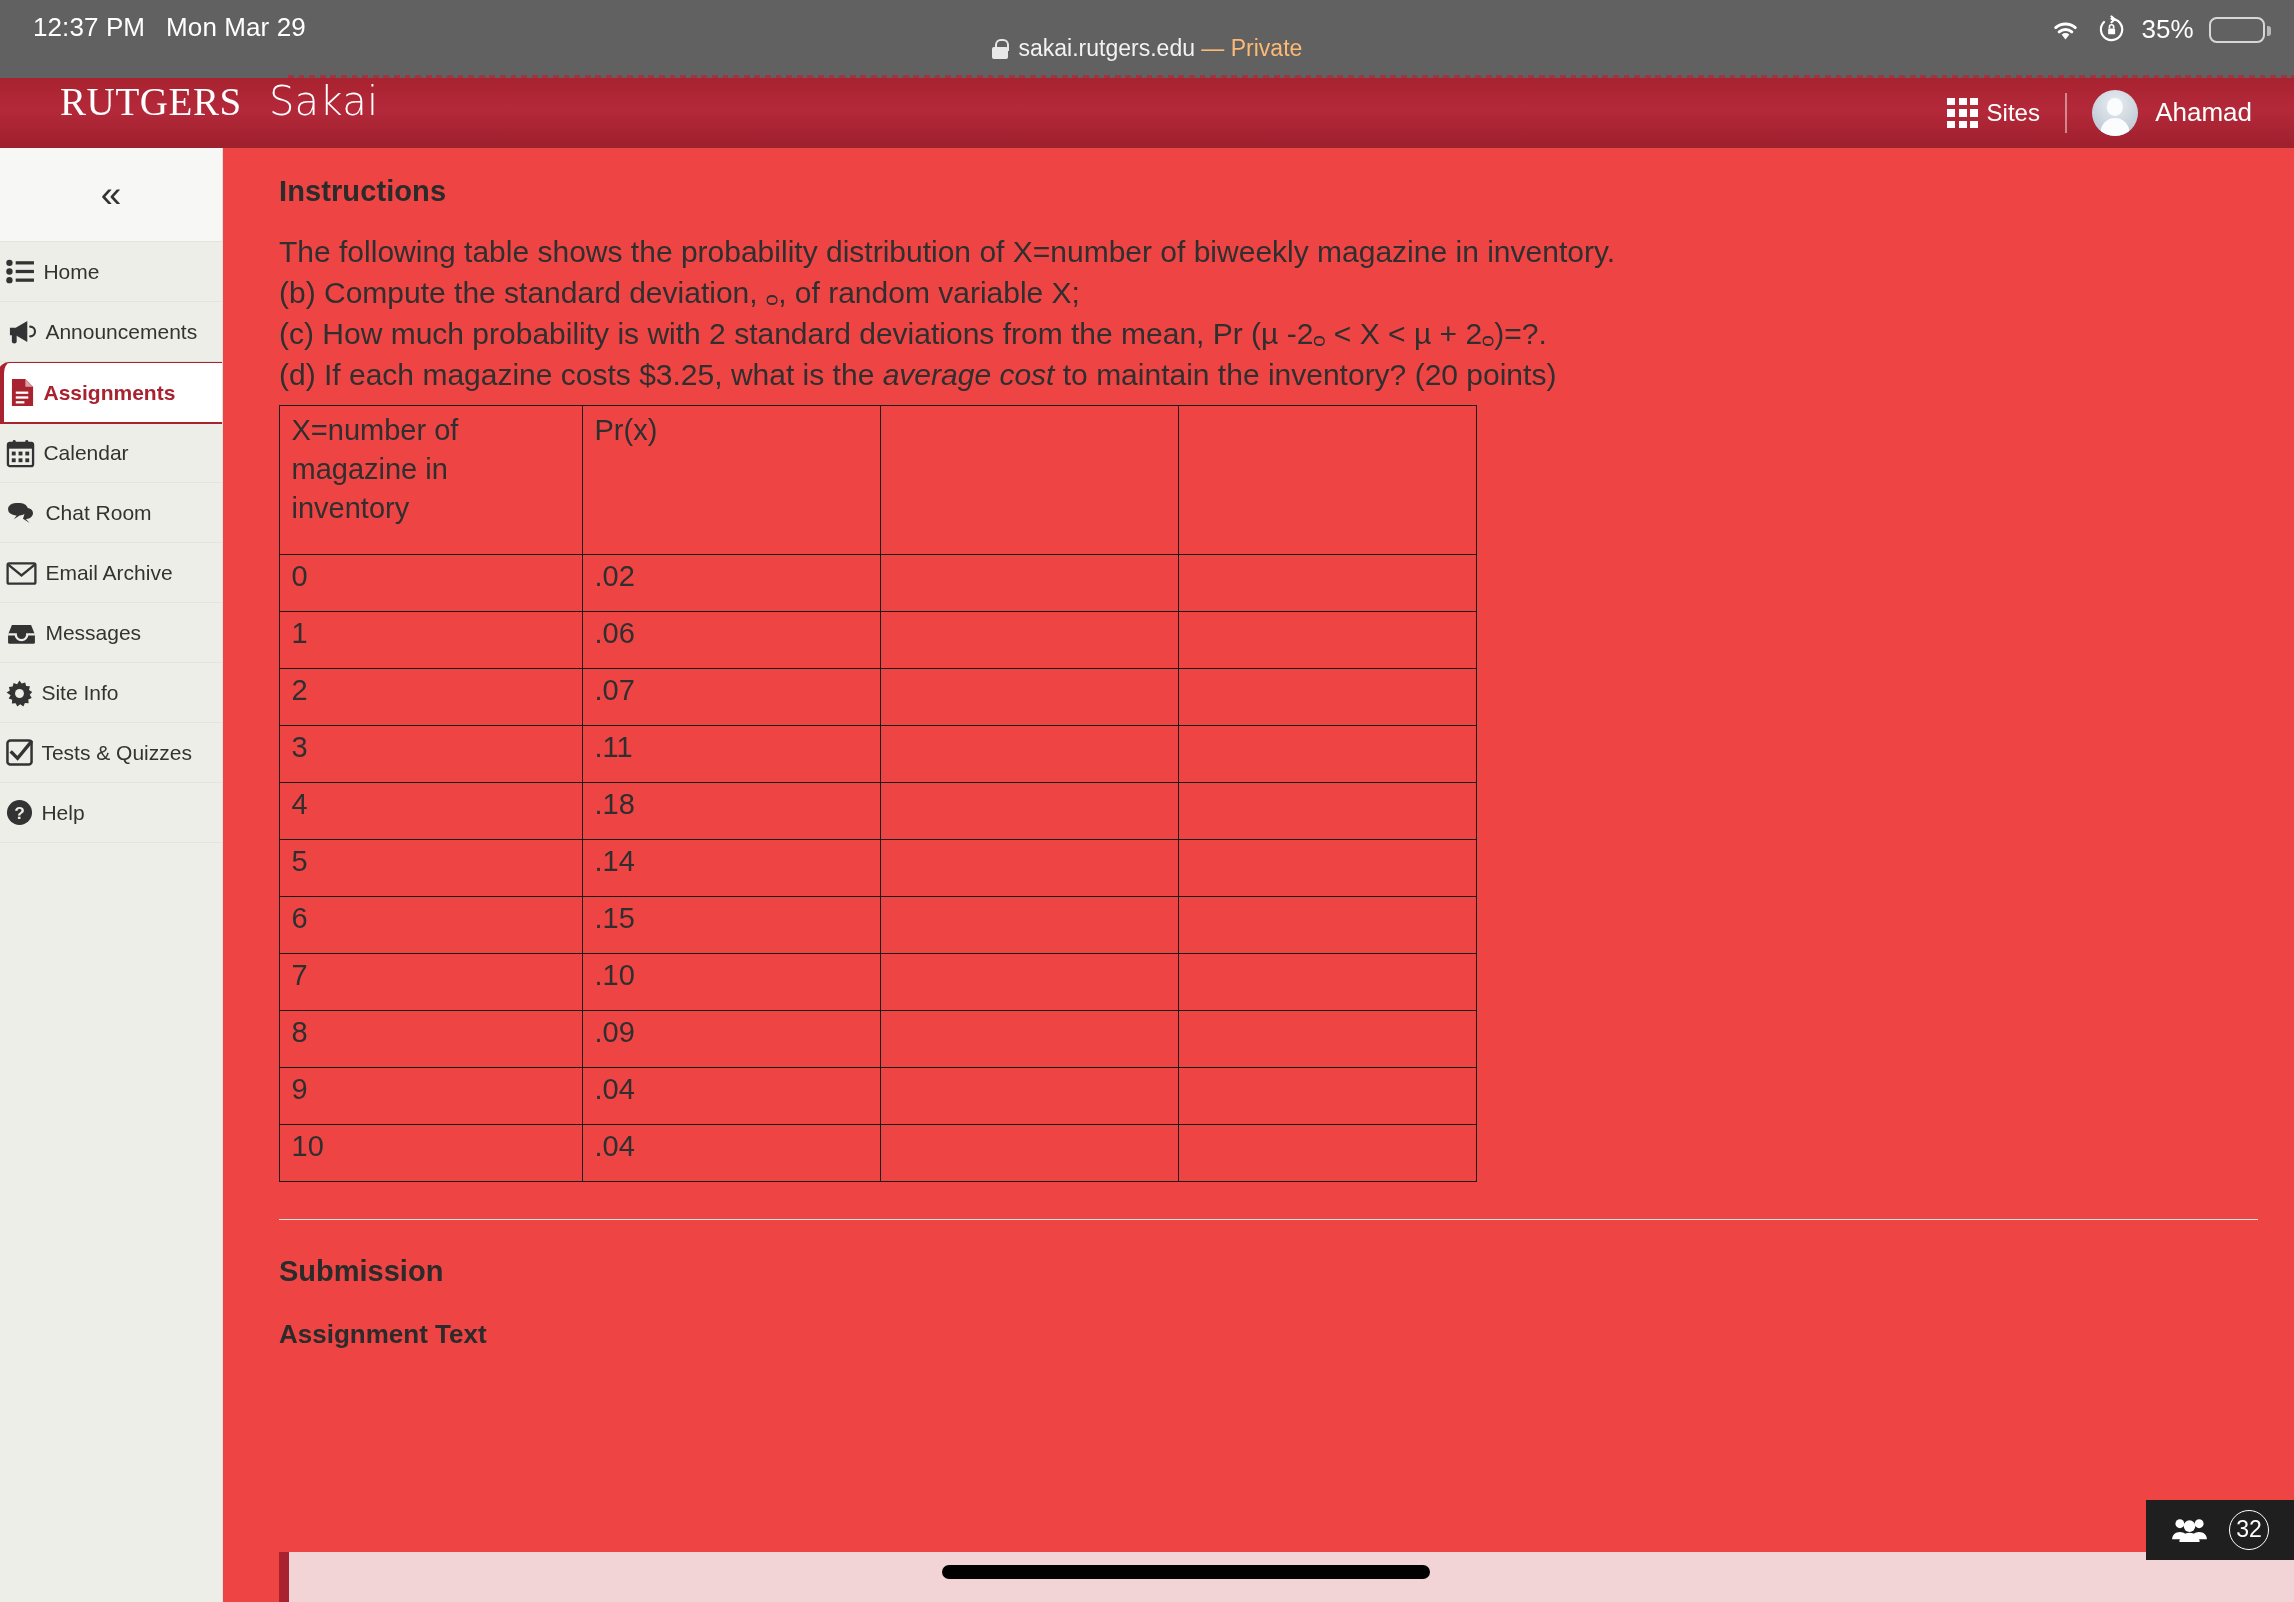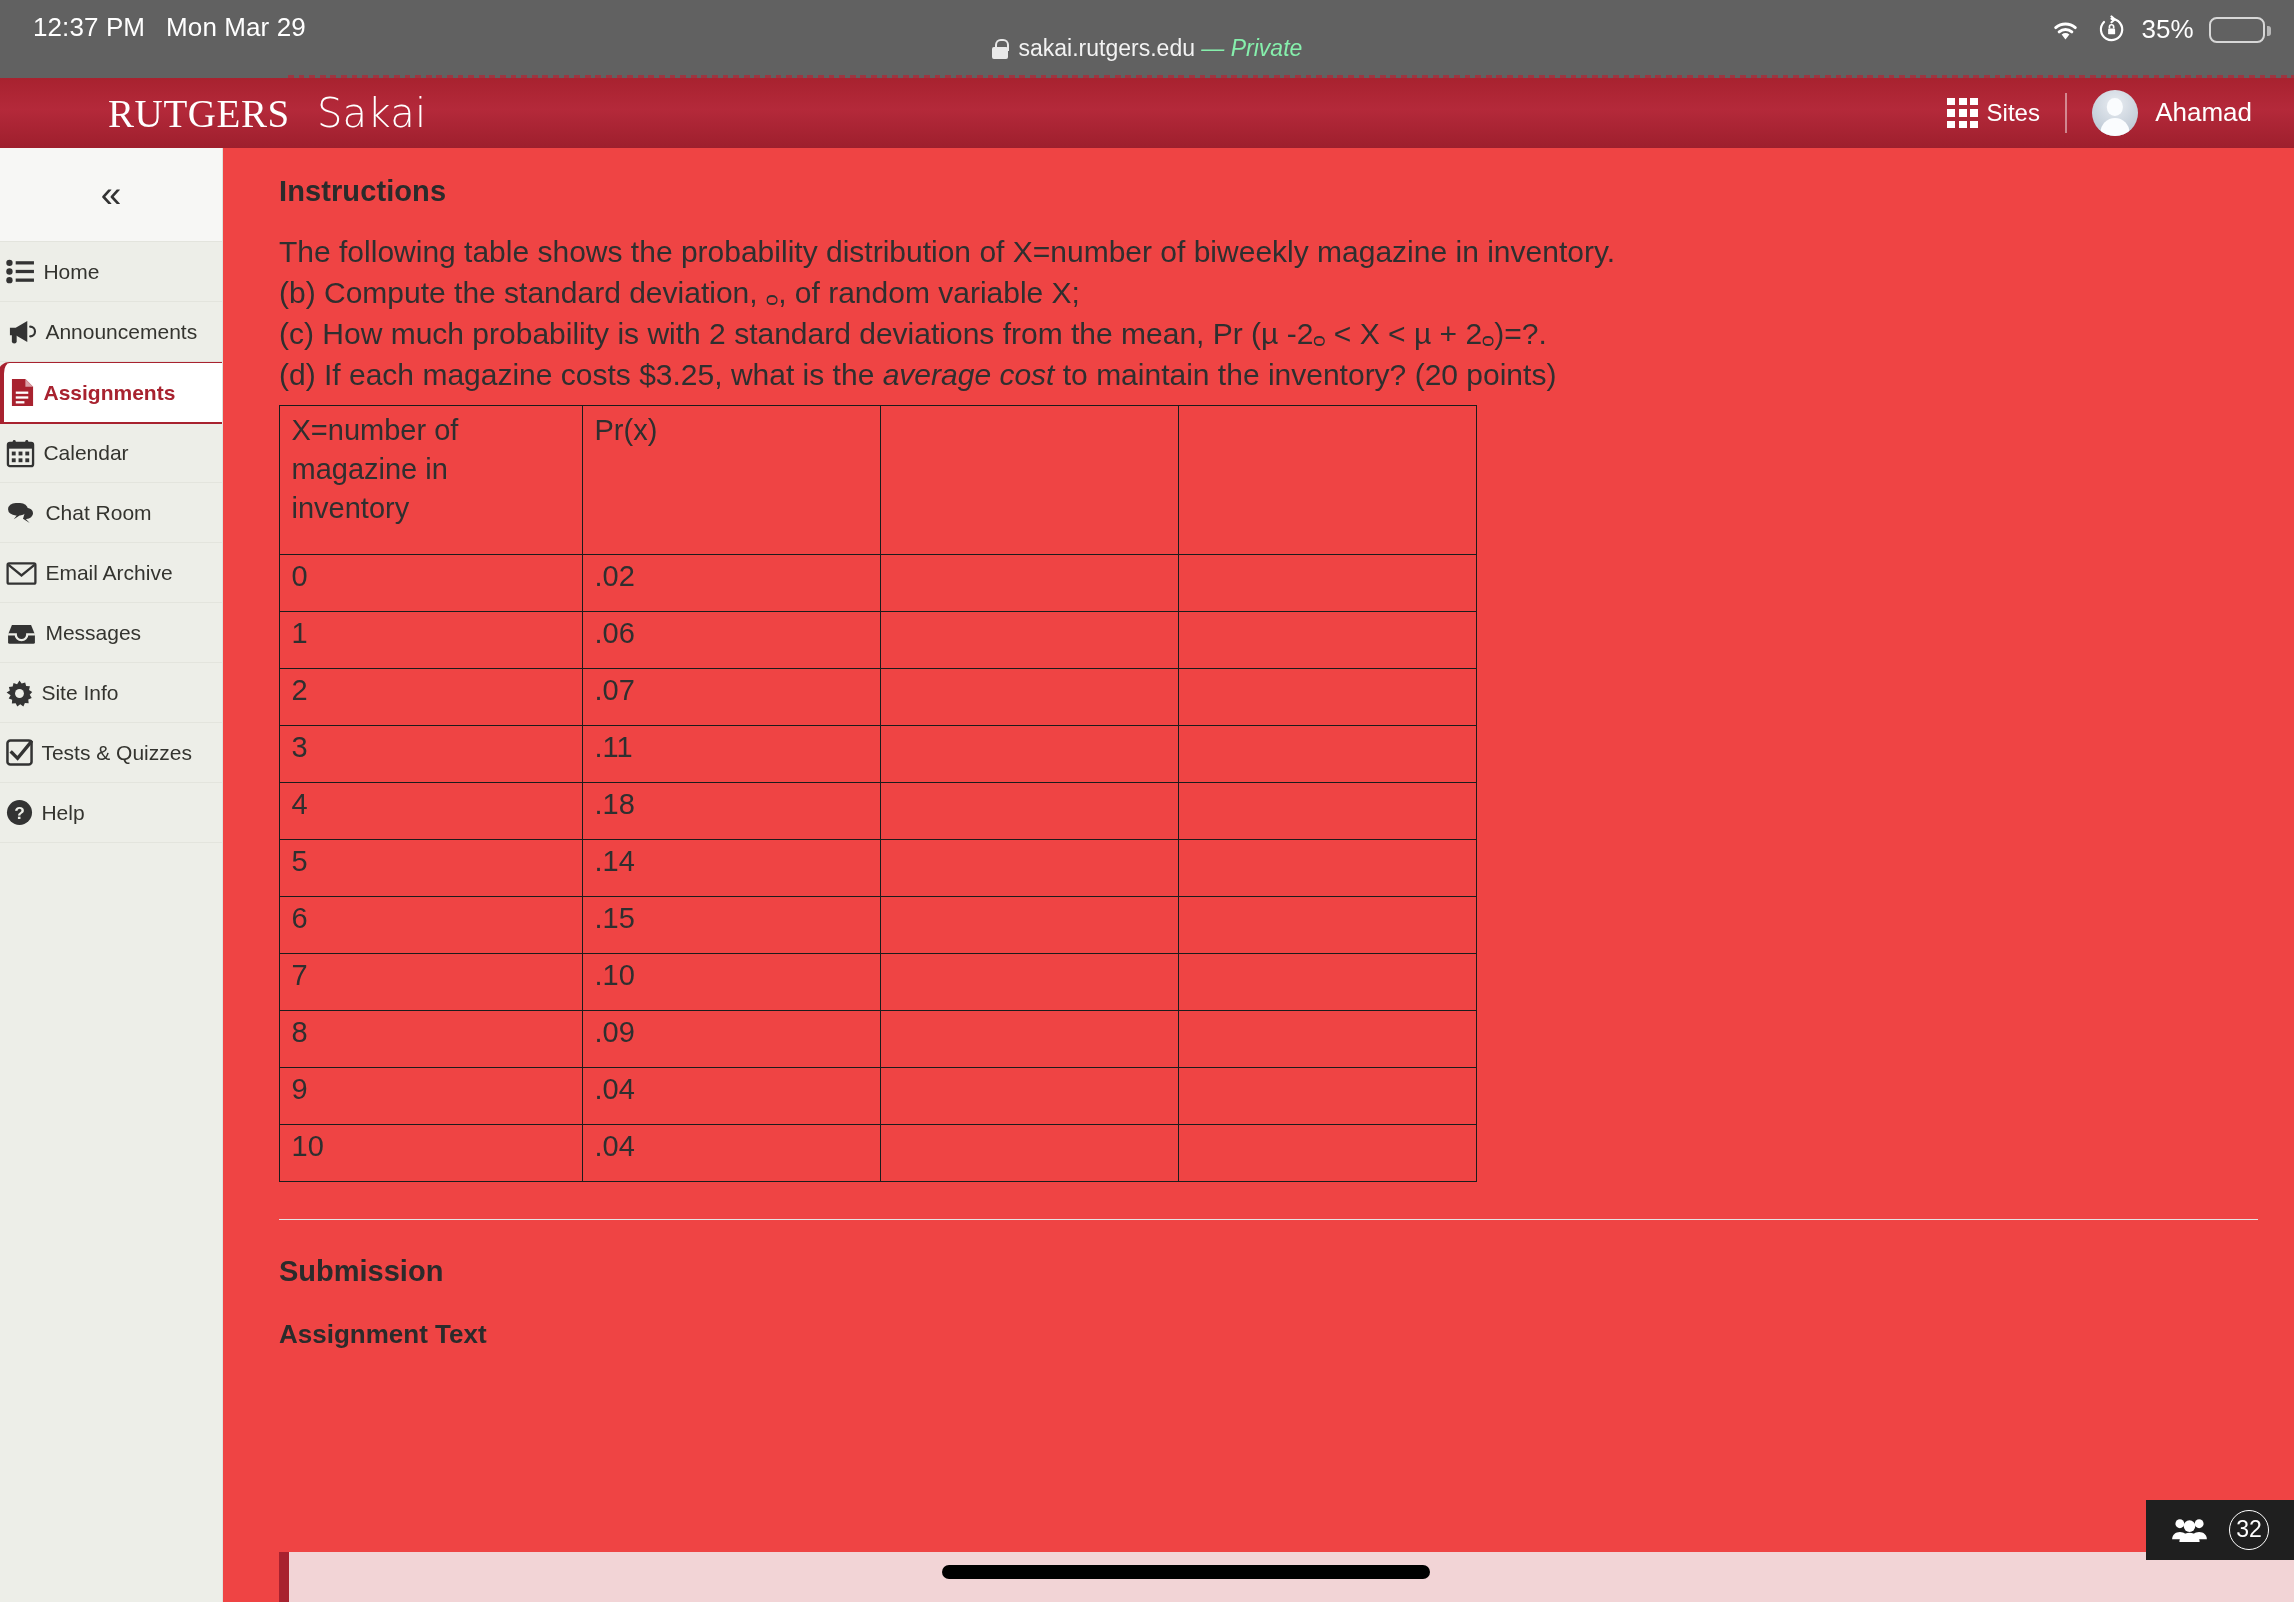--- a/index.html
+++ b/index.html
@@ -24,21 +24,21 @@
     display: flex; align-items: center; gap: 21px;
     font-size: 26px; letter-spacing: 0.1px; white-space: nowrap;
   }
   .status-center {
     position: absolute;
     left: 0; right: 0; top: 35px;
     display: flex; align-items: center; justify-content: center;
     gap: 10.6px; pointer-events: none;
   }
   .url-text { font-size: 23px; color: #f2f2f2; white-space: nowrap; }
-  .url-private { color: #86efac; font-style: italic; }
+  .url-private { color: #fdba74; }
   .lock-icon { display: inline-block; width: 16.3px; height: 20px; position: relative; }
   .lock-icon::before {
     content: ""; position: absolute; left: 2.9px; top: 0;
     width: 10.6px; height: 10.6px; border: 2.9px solid #e8e8e8;
     border-bottom: none; border-radius: 5.8px 5.8px 0 0;
   }
   .lock-icon::after {
     content: ""; position: absolute; left: 0; bottom: 0;
     width: 16.3px; height: 11.5px; background: #e8e8e8; border-radius: 1.9px;
   }
@@ -66,22 +66,22 @@
   }
   .tab-divider::after {
     content: ""; position: absolute; left: 288px; right: 0; top: 0; height: 2.9px;
     background: repeating-linear-gradient(to right,#9e3540 0 5.8px,#616161 5.8px 10.6px);
   }
 
   
   .sakai-header {
     height: 70px;
     background: linear-gradient(to bottom, #a8222f 0%, #b4293a 45%, #9e1f2d 100%);
-    display: flex; align-items: center; justify-content: space-between;
-    padding: 0 42px 0 108px;
+    display: flex; justify-content: space-between;
+    padding: 0 42px 0 60px;
     color: #ffffff;
   }
   .brand { display: flex; align-items: baseline; gap: 27px; }
   .brand-rutgers {
     font-family: "Liberation Serif", serif;
     font-size: 39px; font-variant: small-caps; letter-spacing: 0.6px;
     color: #ffffff;
   }
   .brand-sakai {
     font-family: "DejaVu Sans", sans-serif;

